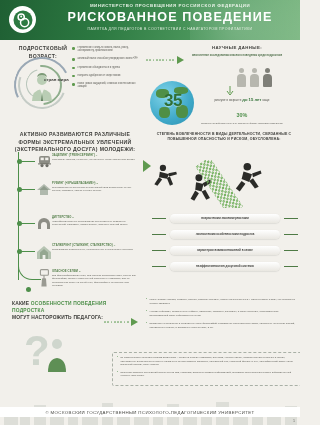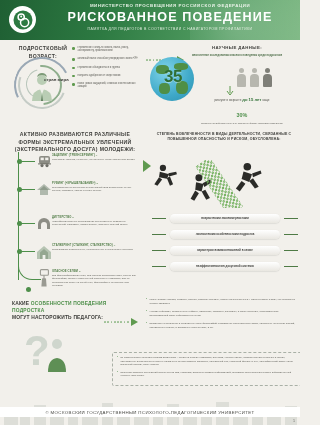--- a/index.html
+++ b/index.html
@@ -63,21 +63,21 @@
   .b1-item .tx{font-size:2.55px;line-height:1.35;color:#5a5a54;}
 
   .arrow-dots{position:absolute;left:146px;top:16px;display:flex;align-items:center;gap:1.6px;}
   .arrow-dots i{width:1.7px;height:1.7px;border-radius:50%;background:#9bbf92;display:block;}
   .arrow-head{width:0;height:0;border-left:7px solid #5f9a4f;border-top:4.6px solid transparent;border-bottom:4.6px solid transparent;margin-left:1px;}
 
   .sci{position:absolute;left:178px;top:5px;width:118px;}
   .sci-h{font-size:4.3px;font-weight:bold;letter-spacing:.4px;color:#3d3d3a;text-align:center;}
   .sci-sub{font-size:2.7px;line-height:1.5;text-align:center;color:#4f6f4a;margin-top:4px;font-weight:bold;}
 
-  .globe{position:absolute;left:150px;top:17px;width:44px;height:44px;}
+  .globe{position:absolute;left:150px;top:41px;width:44px;height:44px;}
   .globe .gl{position:absolute;inset:0;border-radius:50%;
     background:radial-gradient(circle at 35% 32%, #7fd3e8, #3fa9c9 60%, #2b8fae);}
   .land{position:absolute;background:#4f8f46;border-radius:40%;}
   .num35{
     position:absolute;left:2px;top:10px;width:42px;text-align:center;
     font-size:17px;font-weight:bold;color:#2f6f35;letter-spacing:-.5px;
     text-shadow:0 1px 0 rgba(255,255,255,.35);
   }
   .countries{position:absolute;left:44px;top:37px;font-size:4.4px;font-weight:bold;color:#3d3d3a;white-space:nowrap;}
 

